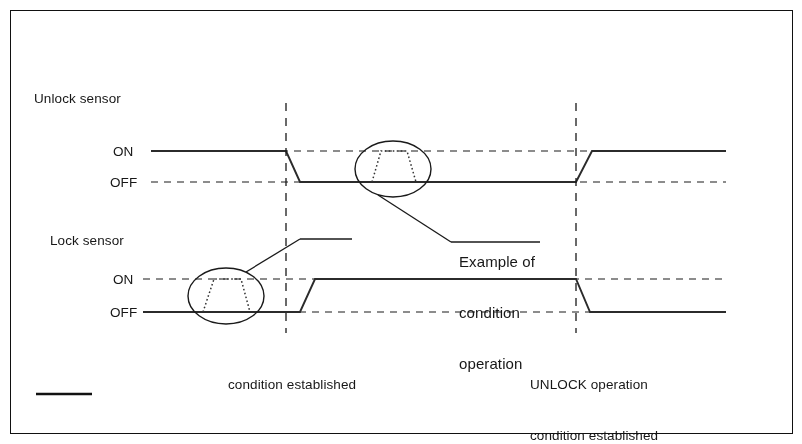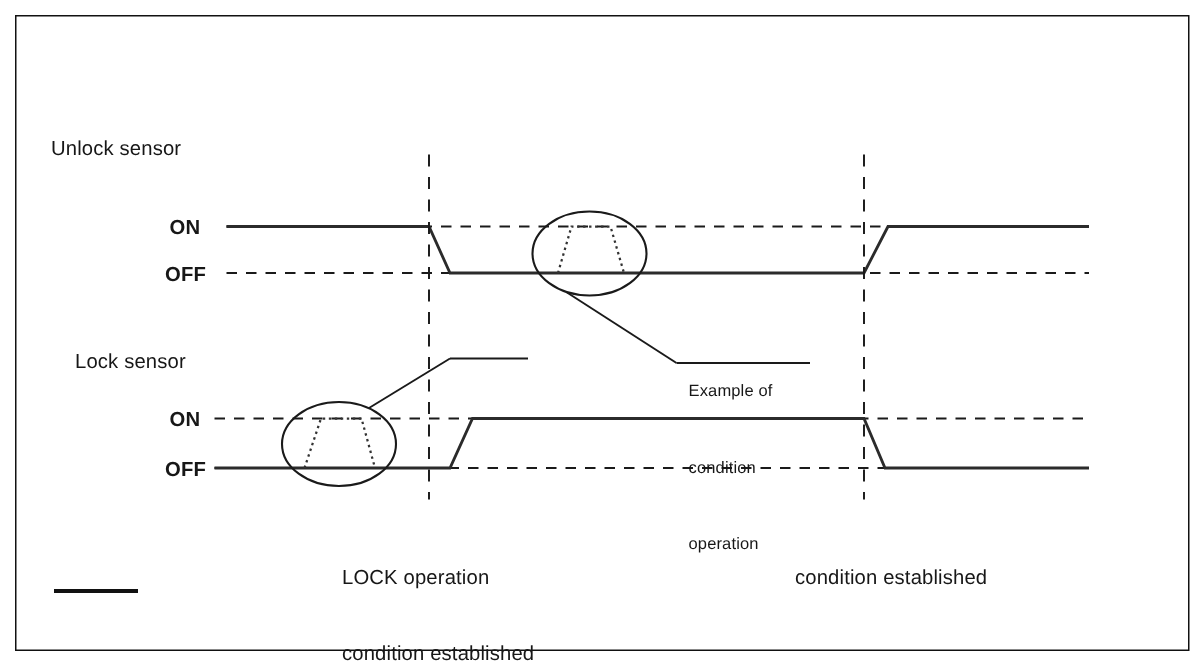--- a/index.html
+++ b/index.html
@@ -39,22 +39,22 @@
   }
   .lbl {
     position: absolute;
     font-size: 13.5px;
     line-height: 17px;
     color: #171717;
     white-space: pre;
     letter-spacing: 0.1px;
   }
   .lbl-sensor { font-size: 13.5px; }
-  .lbl-state  { font-size: 13.5px; font-weight: bold; }
-  .lbl-note   { font-size: 11px; }
+  .lbl-state  { font-size: 13.5px; }
+  .lbl-note   { font-size: 15px; }
   .lbl-legend { font-size: 13.5px; }
   .note-block span { display: block; }
 </style>
 </head>
 <body>
 
 <div id="figure-root">
 
   <div class="frame"></div>
 
@@ -102,22 +102,22 @@
 
   <div class="lbl lbl-state" style="left:110px; top:304px;">OFF</div>
 
   <div class="lbl lbl-note note-block" style="left:459px; top:219px;">
     <span>Example of</span>
     <span>condition</span>
     <span>operation</span>
   </div>
 
   <div class="lbl note-block" style="left:228px; top:342px;">
-    <span>LOCK operation</span>
     <span>condition established</span>
   </div>
 
   <div class="lbl note-block" style="left:530px; top:342px;">
+    <span>UNLOCK operation</span>
     <span>condition established</span>
   </div>
 
 
 </div>
 
 </body></html>

